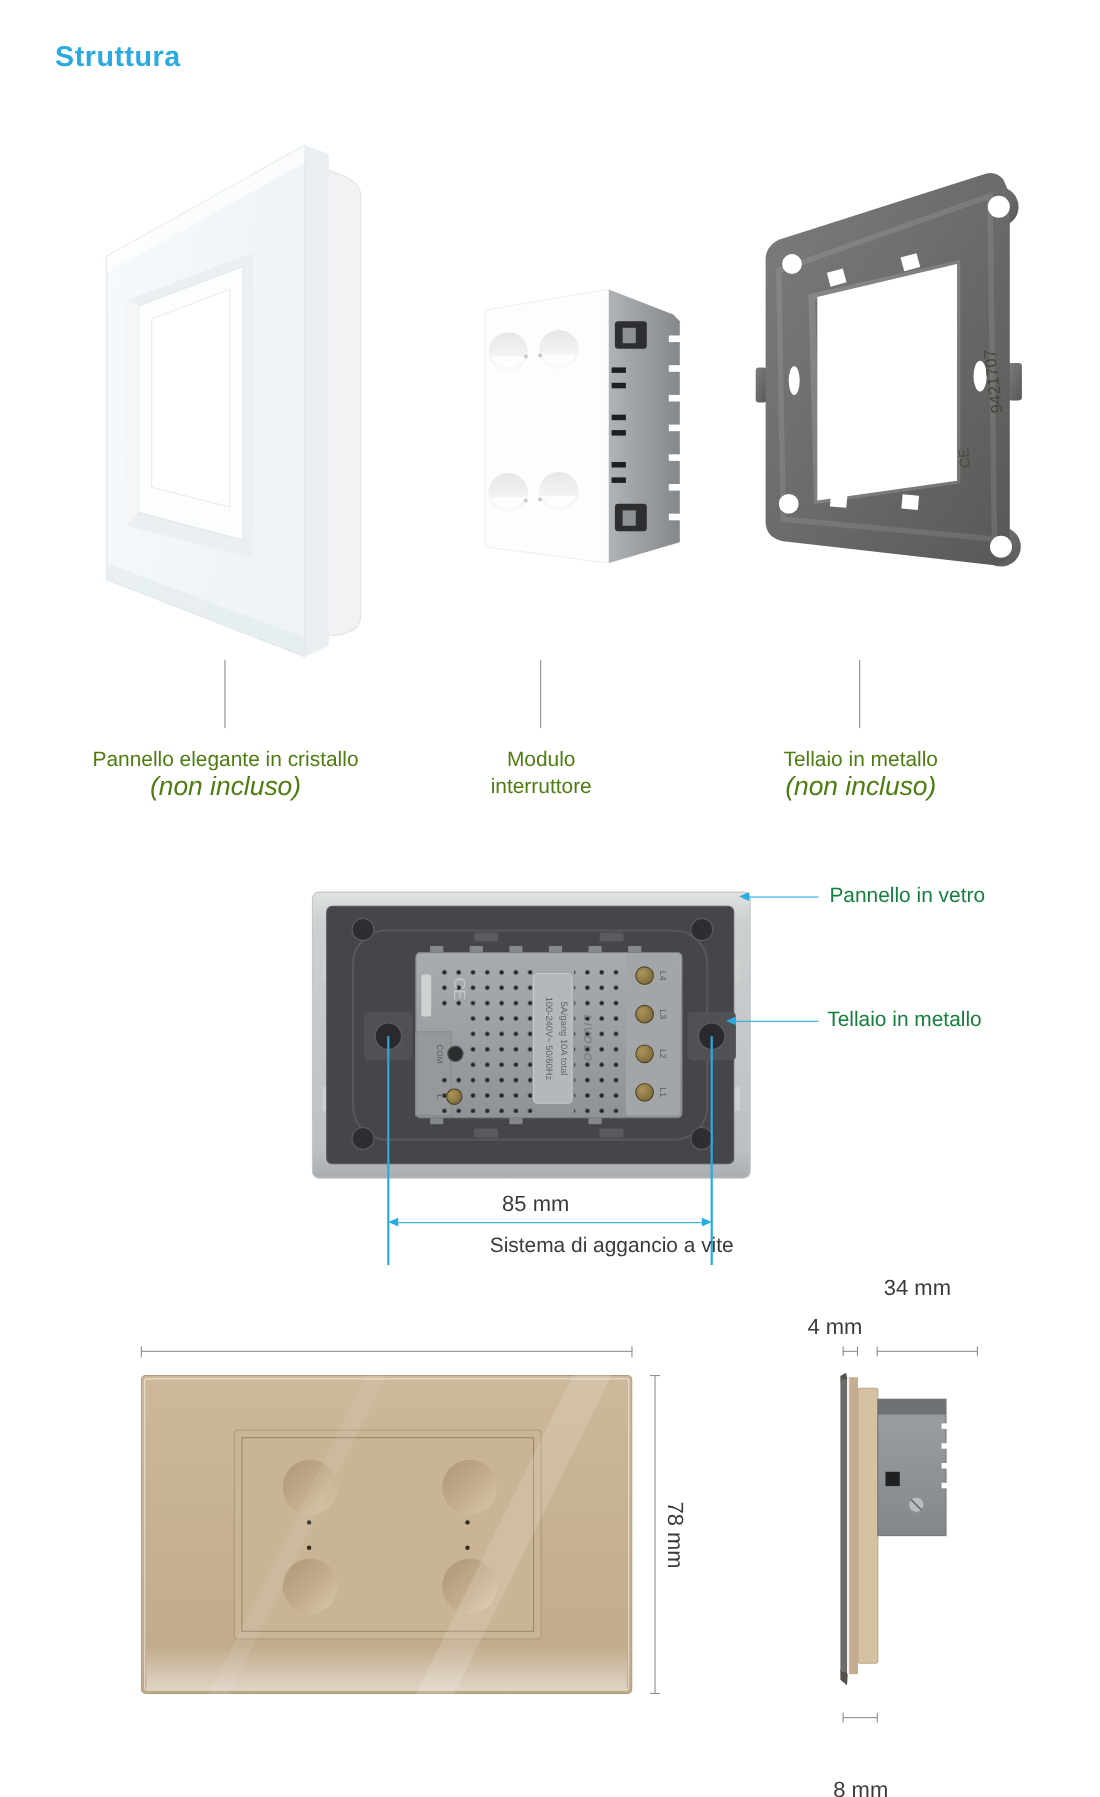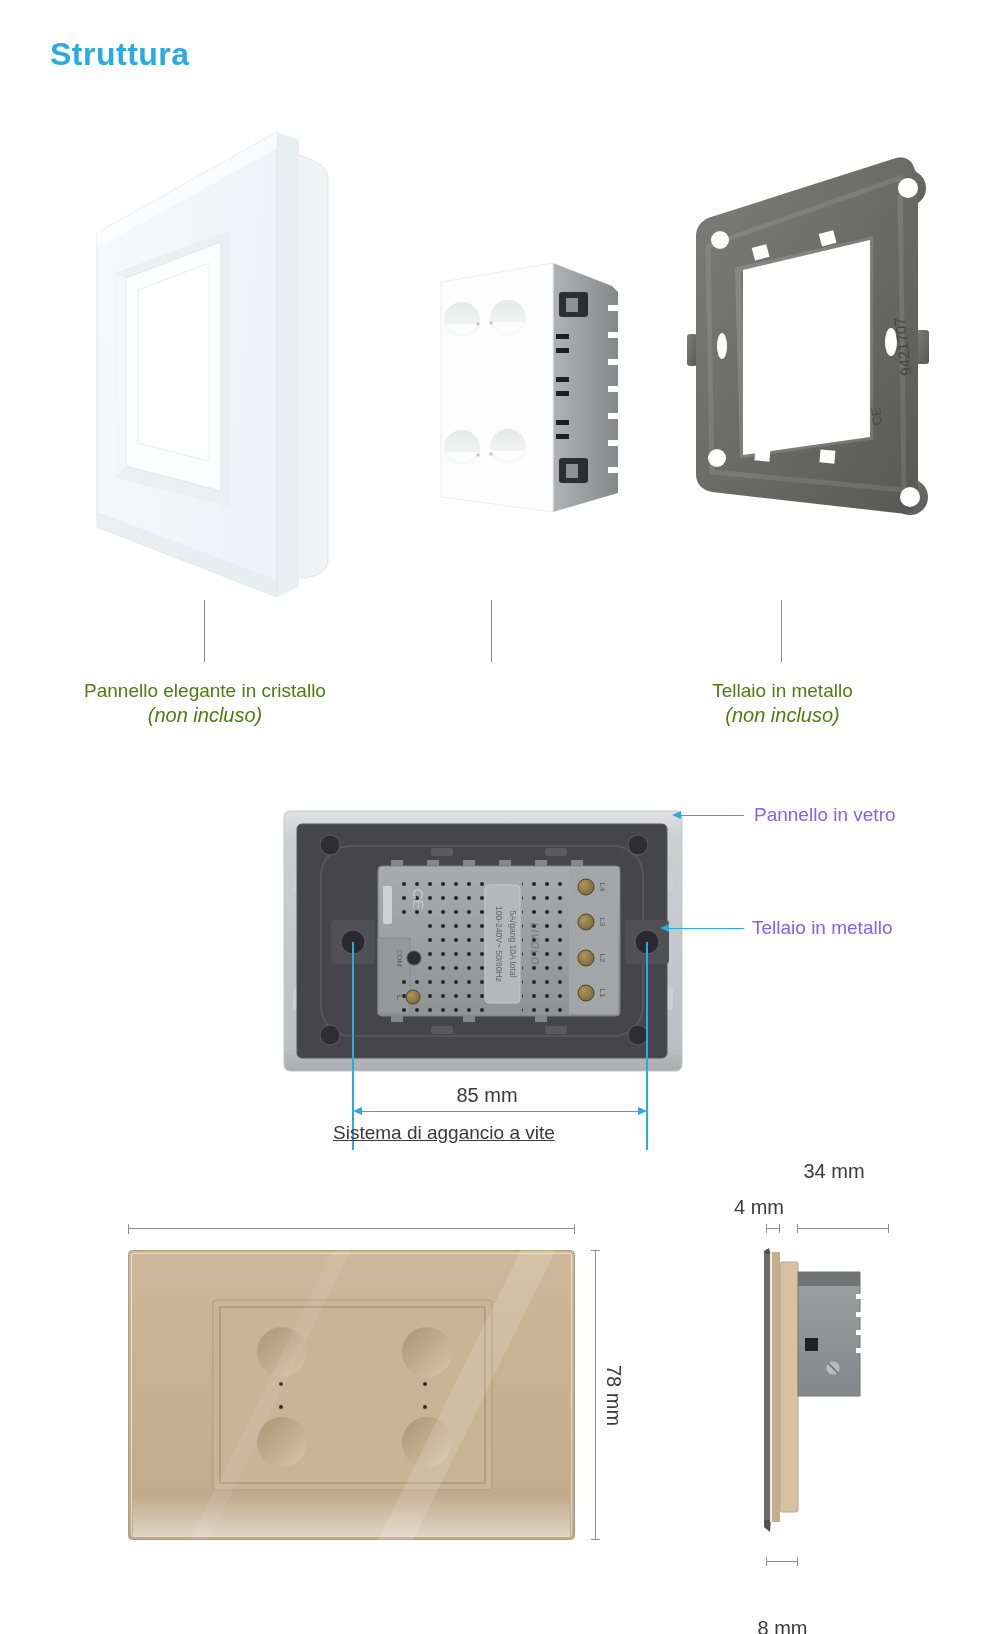--- a/index.html
+++ b/index.html
@@ -1,27 +1,27 @@
 <!DOCTYPE html>
 <html><head>
 <meta charset="utf-8">
 <style>
   html,body{margin:0;padding:0;background:#fff;}
   .canvas{position:relative;width:1000px;height:1634px;background:#fff;overflow:hidden;
           font-family:"Liberation Sans",sans-serif;color:#3b3b3b;}
   .abs{position:absolute;}
-  .title{font-size:32px;font-weight:bold;color:#29abe2;letter-spacing:0.5px;}
+  .title{font-size:26px;font-weight:bold;color:#29abe2;letter-spacing:0.5px;}
   .cap{position:absolute;text-align:center;font-size:19px;line-height:25px;color:#4d7c0f;}
-  .cap .it{font-style:italic;font-size:20px;}
+  .cap .it{font-style:italic;font-size:24px;}
   .vconn{position:absolute;width:1px;height:62px;background:#8d8d8d;}
   .dim-label{position:absolute;font-size:20px;color:#3a3a3a;text-align:center;white-space:nowrap;}
-  .small-cap{position:absolute;font-size:19px;color:#3a3a3a;text-align:left;white-space:nowrap;text-decoration:underline;}
+  .small-cap{position:absolute;font-size:19px;color:#3a3a3a;text-align:right;white-space:nowrap;}
   .gline{position:absolute;background:#8f8f8f;}
   .bline{position:absolute;background:#29abe2;}
-  .callout-label{position:absolute;font-size:19px;color:#8b5cf6;white-space:nowrap;}
+  .callout-label{position:absolute;font-size:19px;color:#15803d;white-space:nowrap;}
   .ah{position:absolute;width:0;height:0;}
   .ah-left{border-top:4px solid transparent;border-bottom:4px solid transparent;border-right:9px solid #29abe2;}
   .ah-right{border-top:4px solid transparent;border-bottom:4px solid transparent;border-left:9px solid #29abe2;}
   .rot90{transform:rotate(90deg);}
   svg text{font-family:"Liberation Sans",sans-serif;}
 </style>
 </head>
 <body>
 
 <div class="canvas">
@@ -137,20 +137,24 @@
     <text x="231" y="266" transform="rotate(-95 231 266)" text-anchor="middle" font-size="13" fill="#4a4a45">CE</text>
   </svg>
 
   <div class="vconn" style="left:204px;top:600px;"></div>
   <div class="vconn" style="left:491px;top:600px;"></div>
   <div class="vconn" style="left:781px;top:600px;"></div>
 
   <div class="cap" style="left:50px;top:678px;width:310px;">
     <div>Pannello elegante in cristallo</div>
     <div class="it">(non incluso)</div>
+  </div>
+  <div class="cap" style="left:392px;top:678px;width:200px;">
+    <div>Modulo</div>
+    <div>interruttore</div>
   </div>
   <div class="cap" style="left:650px;top:678px;width:265px;">
     <div>Tellaio in metallo</div>
     <div class="it">(non incluso)</div>
   </div>
 
   <svg class="abs" style="left:283px;top:810px;" width="400" height="262" viewBox="0 0 400 262">
     <defs>
       <linearGradient id="g4edge" x1="0" y1="0" x2="0" y2="1">
         <stop offset="0" stop-color="#dfe1e2"></stop>

